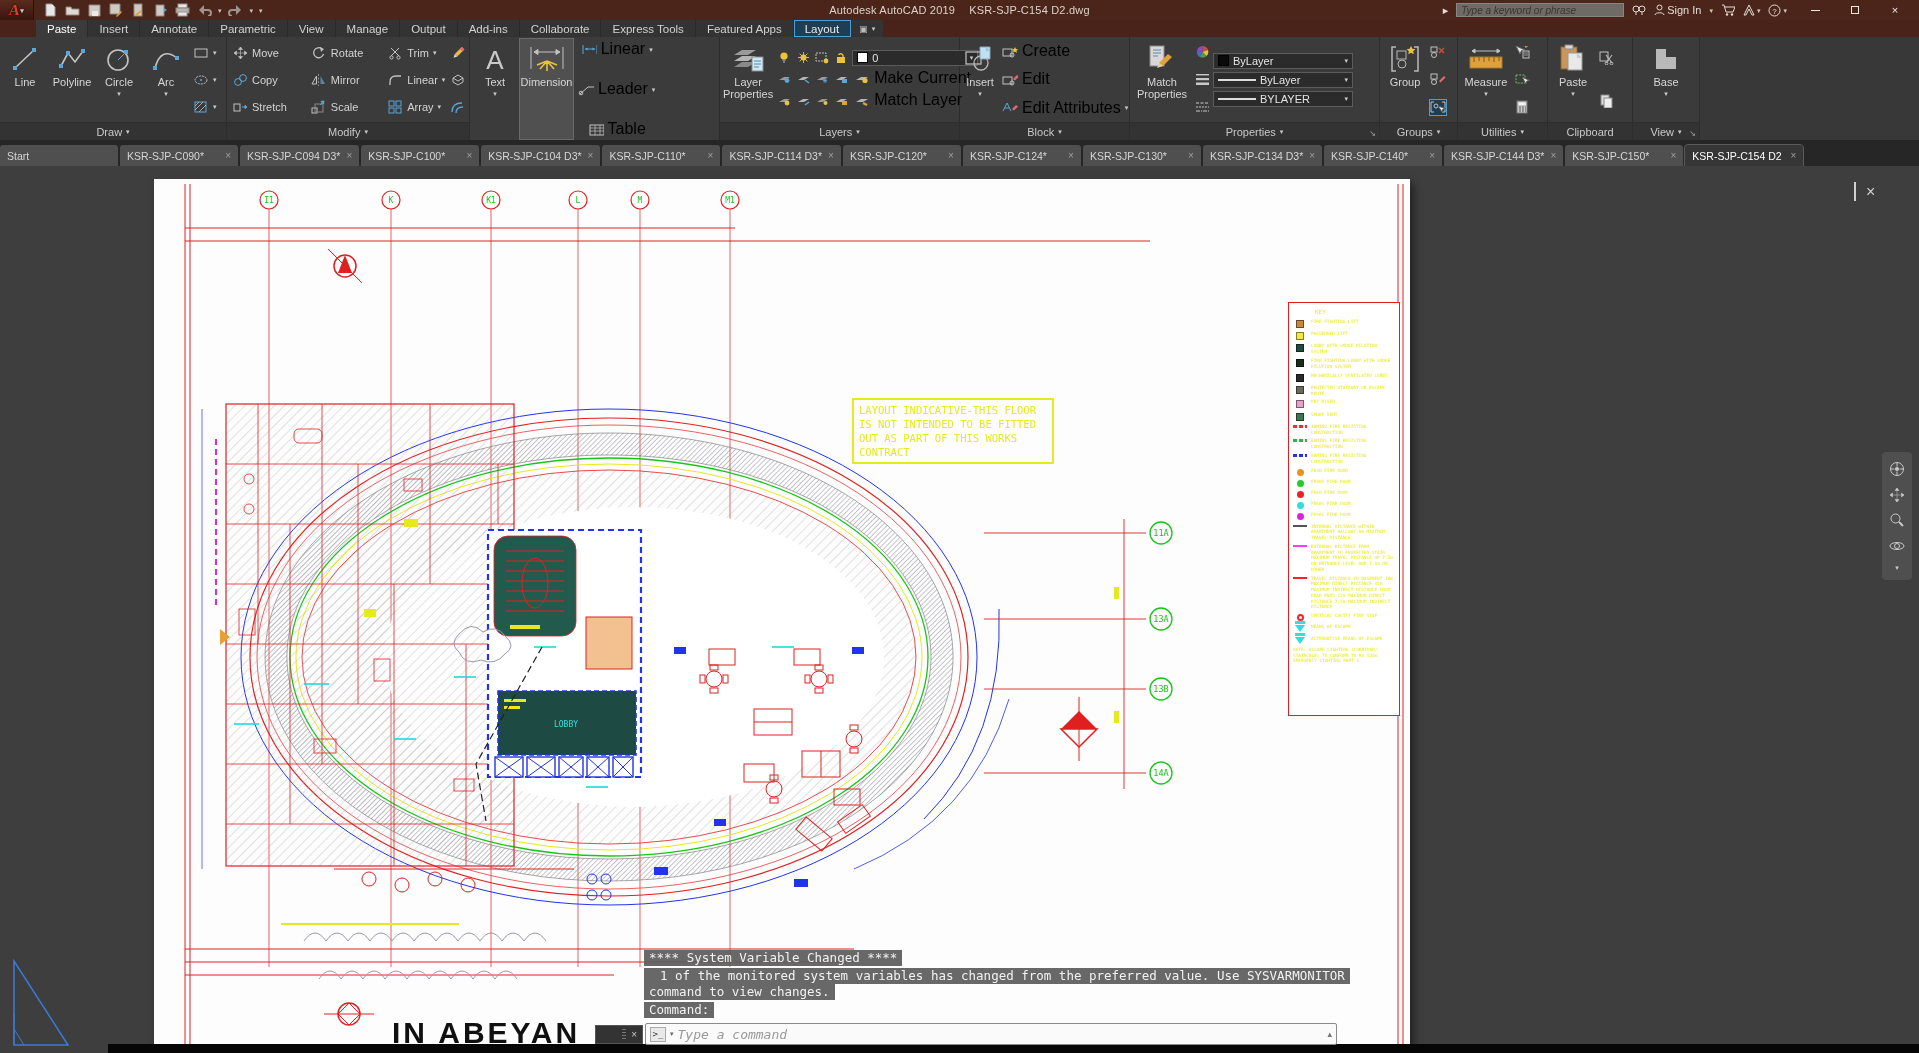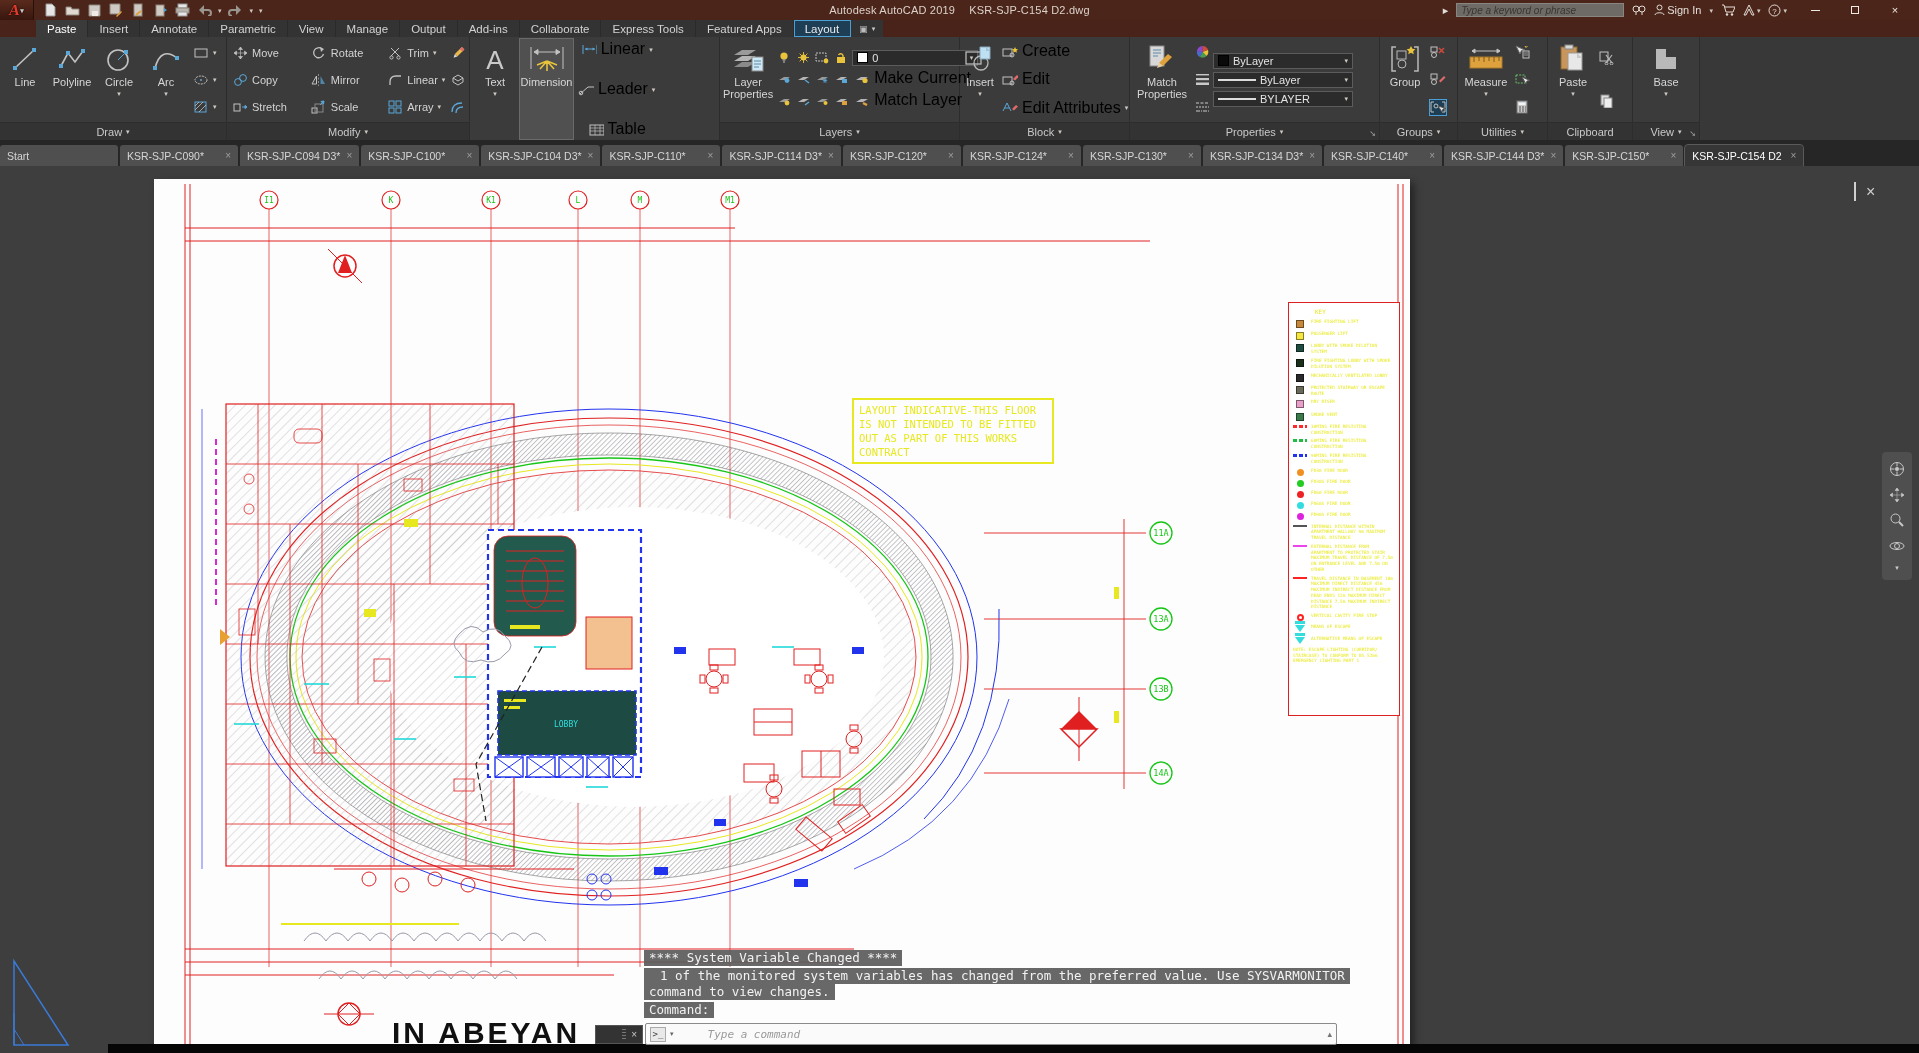--- a/index.html
+++ b/index.html
@@ -117,21 +117,21 @@
   .cmdhandle .grip { width:4px; height:11px;
     background:repeating-linear-gradient(180deg,#777 0 1px,transparent 1px 3px); }
   .cmdbar { position:absolute; left:645px; top:1023px; width:692px; height:22px;
     background:rgba(250,250,250,.96); border:1px solid #8a8a8a; border-radius:2px; z-index:7;
     display:flex; align-items:center; padding:0 4px; gap:4px; }
   .cmdprompt { width:16px; height:15px; background:#e9e9e9; border:1px solid #aaa; color:#444;
     font-size:9px; display:flex; align-items:center; justify-content:center;
     font-family:"DejaVu Sans Mono",monospace; }
   .cmdcaret { font-size:7px; color:#666; }
   .cmdinput { flex:1; border:none; outline:none; background:transparent; font-style:italic;
-    color:#701a75; font-size:11px; font-family:"DejaVu Sans Mono",monospace;margin-left:30px; }
+    color:#701a75; font-size:13px; font-family:"DejaVu Sans Mono",monospace; }
   .cmdinput::placeholder { color:#9a9a9a; font-style:italic; }
   .cmdup { color:#777; font-size:9px; }
 
   .bottombar { position:absolute; left:108px; top:1044px; width:1811px; height:9px; background:#060606; z-index:5; }
   .ucs { position:absolute; left:8px; top:789px; z-index:2; }
 </style>
 </head>
 <body>
 
 <div id="app">

